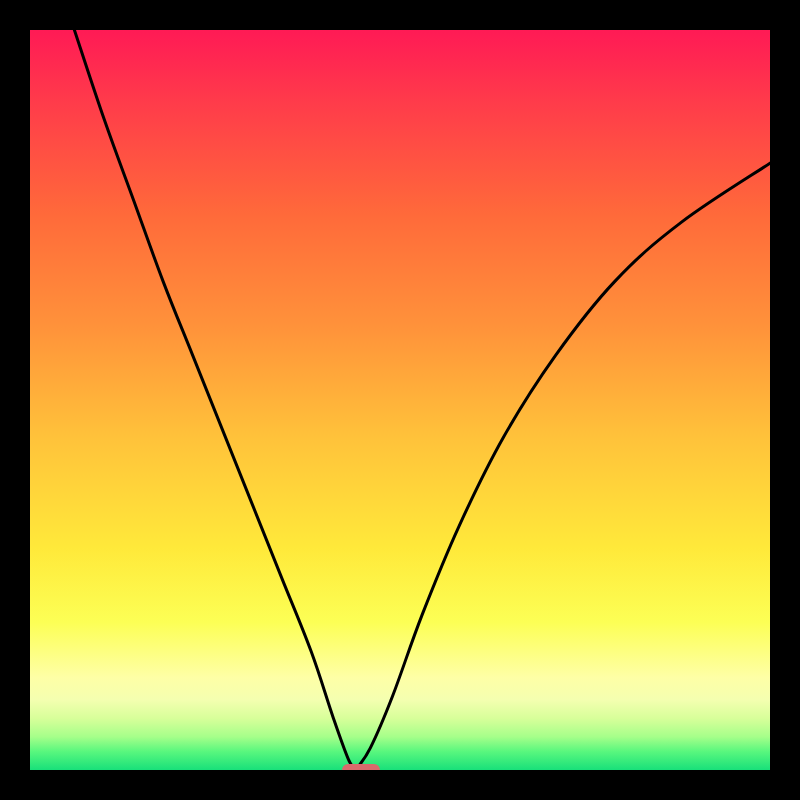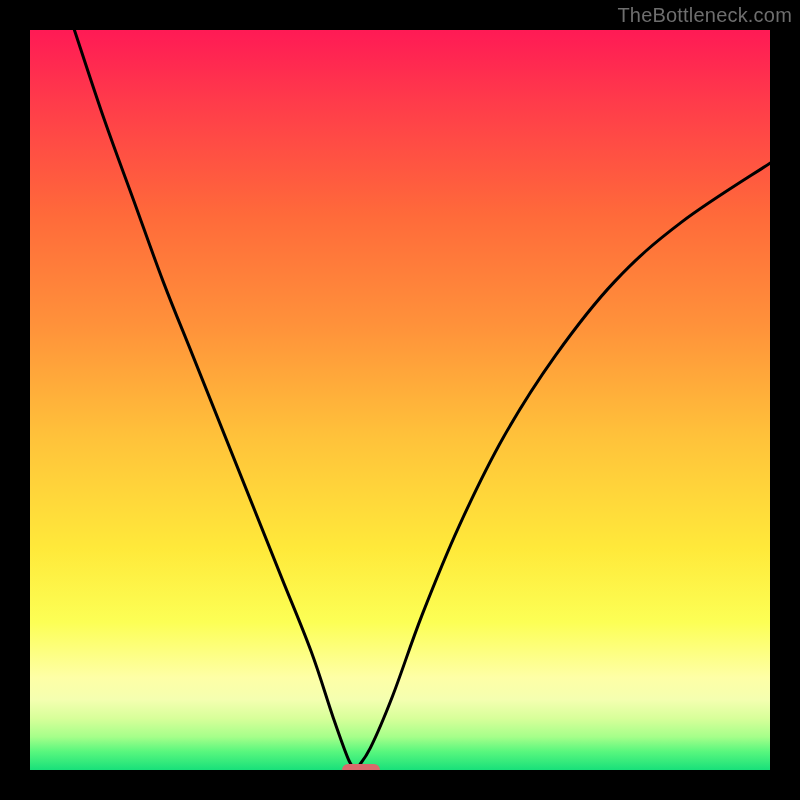--- a/index.html
+++ b/index.html
@@ -79,14 +79,13 @@
     </svg>
 
     <svg class="curve-svg" viewBox="0 0 740 740" preserveAspectRatio="none">
       <path id="curve-left" fill="none" stroke="#000" stroke-width="3" stroke-linecap="round" d="M 44.4 0 C 49.728 15.983999999999991, 63.344 58.16399999999997, 74 88.79999999999995 C 84.656 119.43599999999994, 92.94400000000002 140.89599999999993, 103.60000000000001 170.19999999999993 C 114.256 199.50399999999993, 122.54399999999998 223.62799999999996, 133.2 251.59999999999997 C 143.856 279.57199999999995, 152.144 298.96, 162.8 325.59999999999997 C 173.45600000000002 352.23999999999995, 181.744 372.96, 192.4 399.59999999999997 C 203.056 426.23999999999995, 211.344 446.96000000000004, 222 473.6 C 232.656 500.24, 240.94400000000002 520.96, 251.60000000000002 547.6 C 262.25600000000003 574.24, 271.876 596.292, 281.2 621.6 C 290.524 646.908, 296.73999999999995 668.8860000000001, 303.4 688.2 C 310.06 707.514, 314.204 719.576, 318.2 728.9 C 322.19599999999997 738.2239999999999, 324.26800000000003 738.002, 325.6 740"></path>
       <path id="curve-right" fill="none" stroke="#000" stroke-width="3" stroke-linecap="round" d="M 325.6 740 C 328.264 736.004, 333.74000000000007 731.12, 340.40000000000003 717.8 C 347.06 704.4799999999999, 353.27599999999995 689.976, 362.59999999999997 666 C 371.924 642.024, 380.21200000000005 615.236, 392.20000000000005 584.6 C 404.18800000000005 553.964, 414.548 527.7679999999999, 429.2 495.79999999999995 C 443.852 463.83199999999994, 456.28400000000005 437.63599999999997, 473.6 407 C 490.916 376.36400000000003, 505.41999999999996 353.57199999999995, 525.4 325.59999999999997 C 545.38 297.628, 561.956 275.57599999999996, 584.6 251.59999999999997 C 607.244 227.62399999999997, 623.2280000000001 213.71199999999996, 651.2 192.39999999999998 C 679.172 171.088, 724.016 143.85600000000002, 740 133.20000000000005"></path>
     </svg>
 
     <div class="marker" id="min-marker" style="left: 312.28px; width: 37.74px; bottom: -6px; background: rgb(217, 106, 108);"></div>
   </div>
 
-  <div class="watermark">TheBottleneck.com</div>
 </div>
 
 </body></html>

